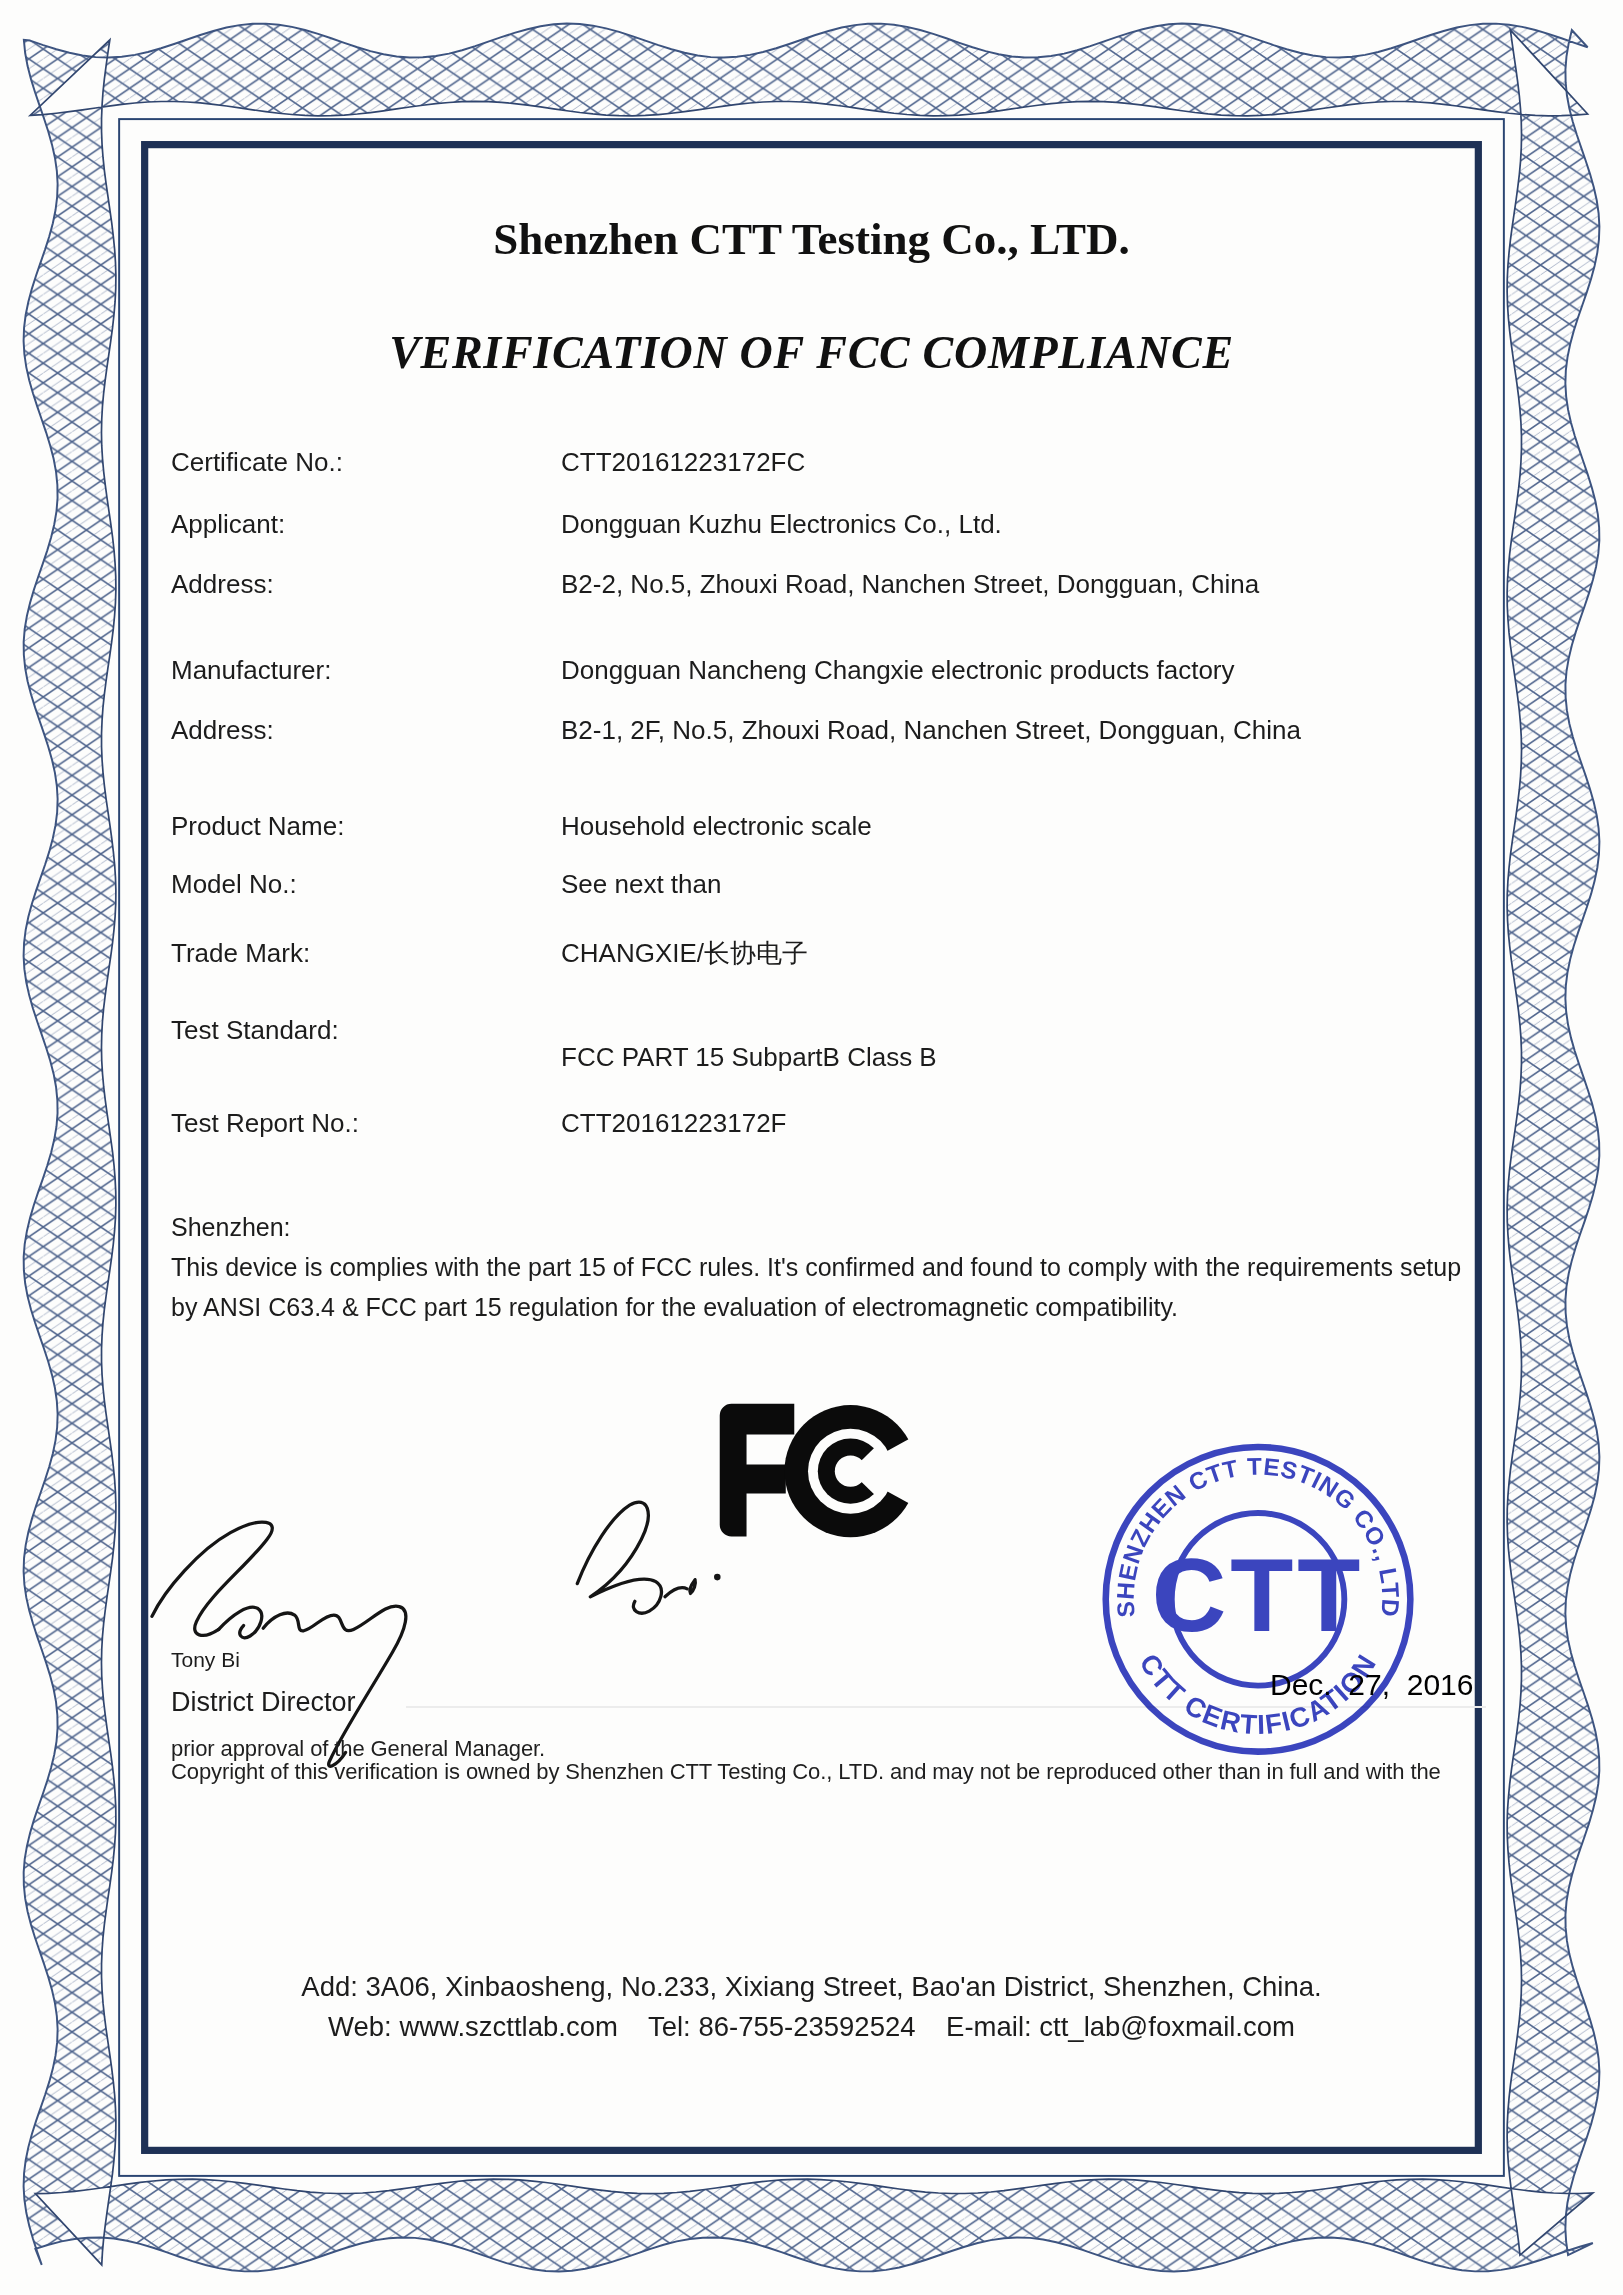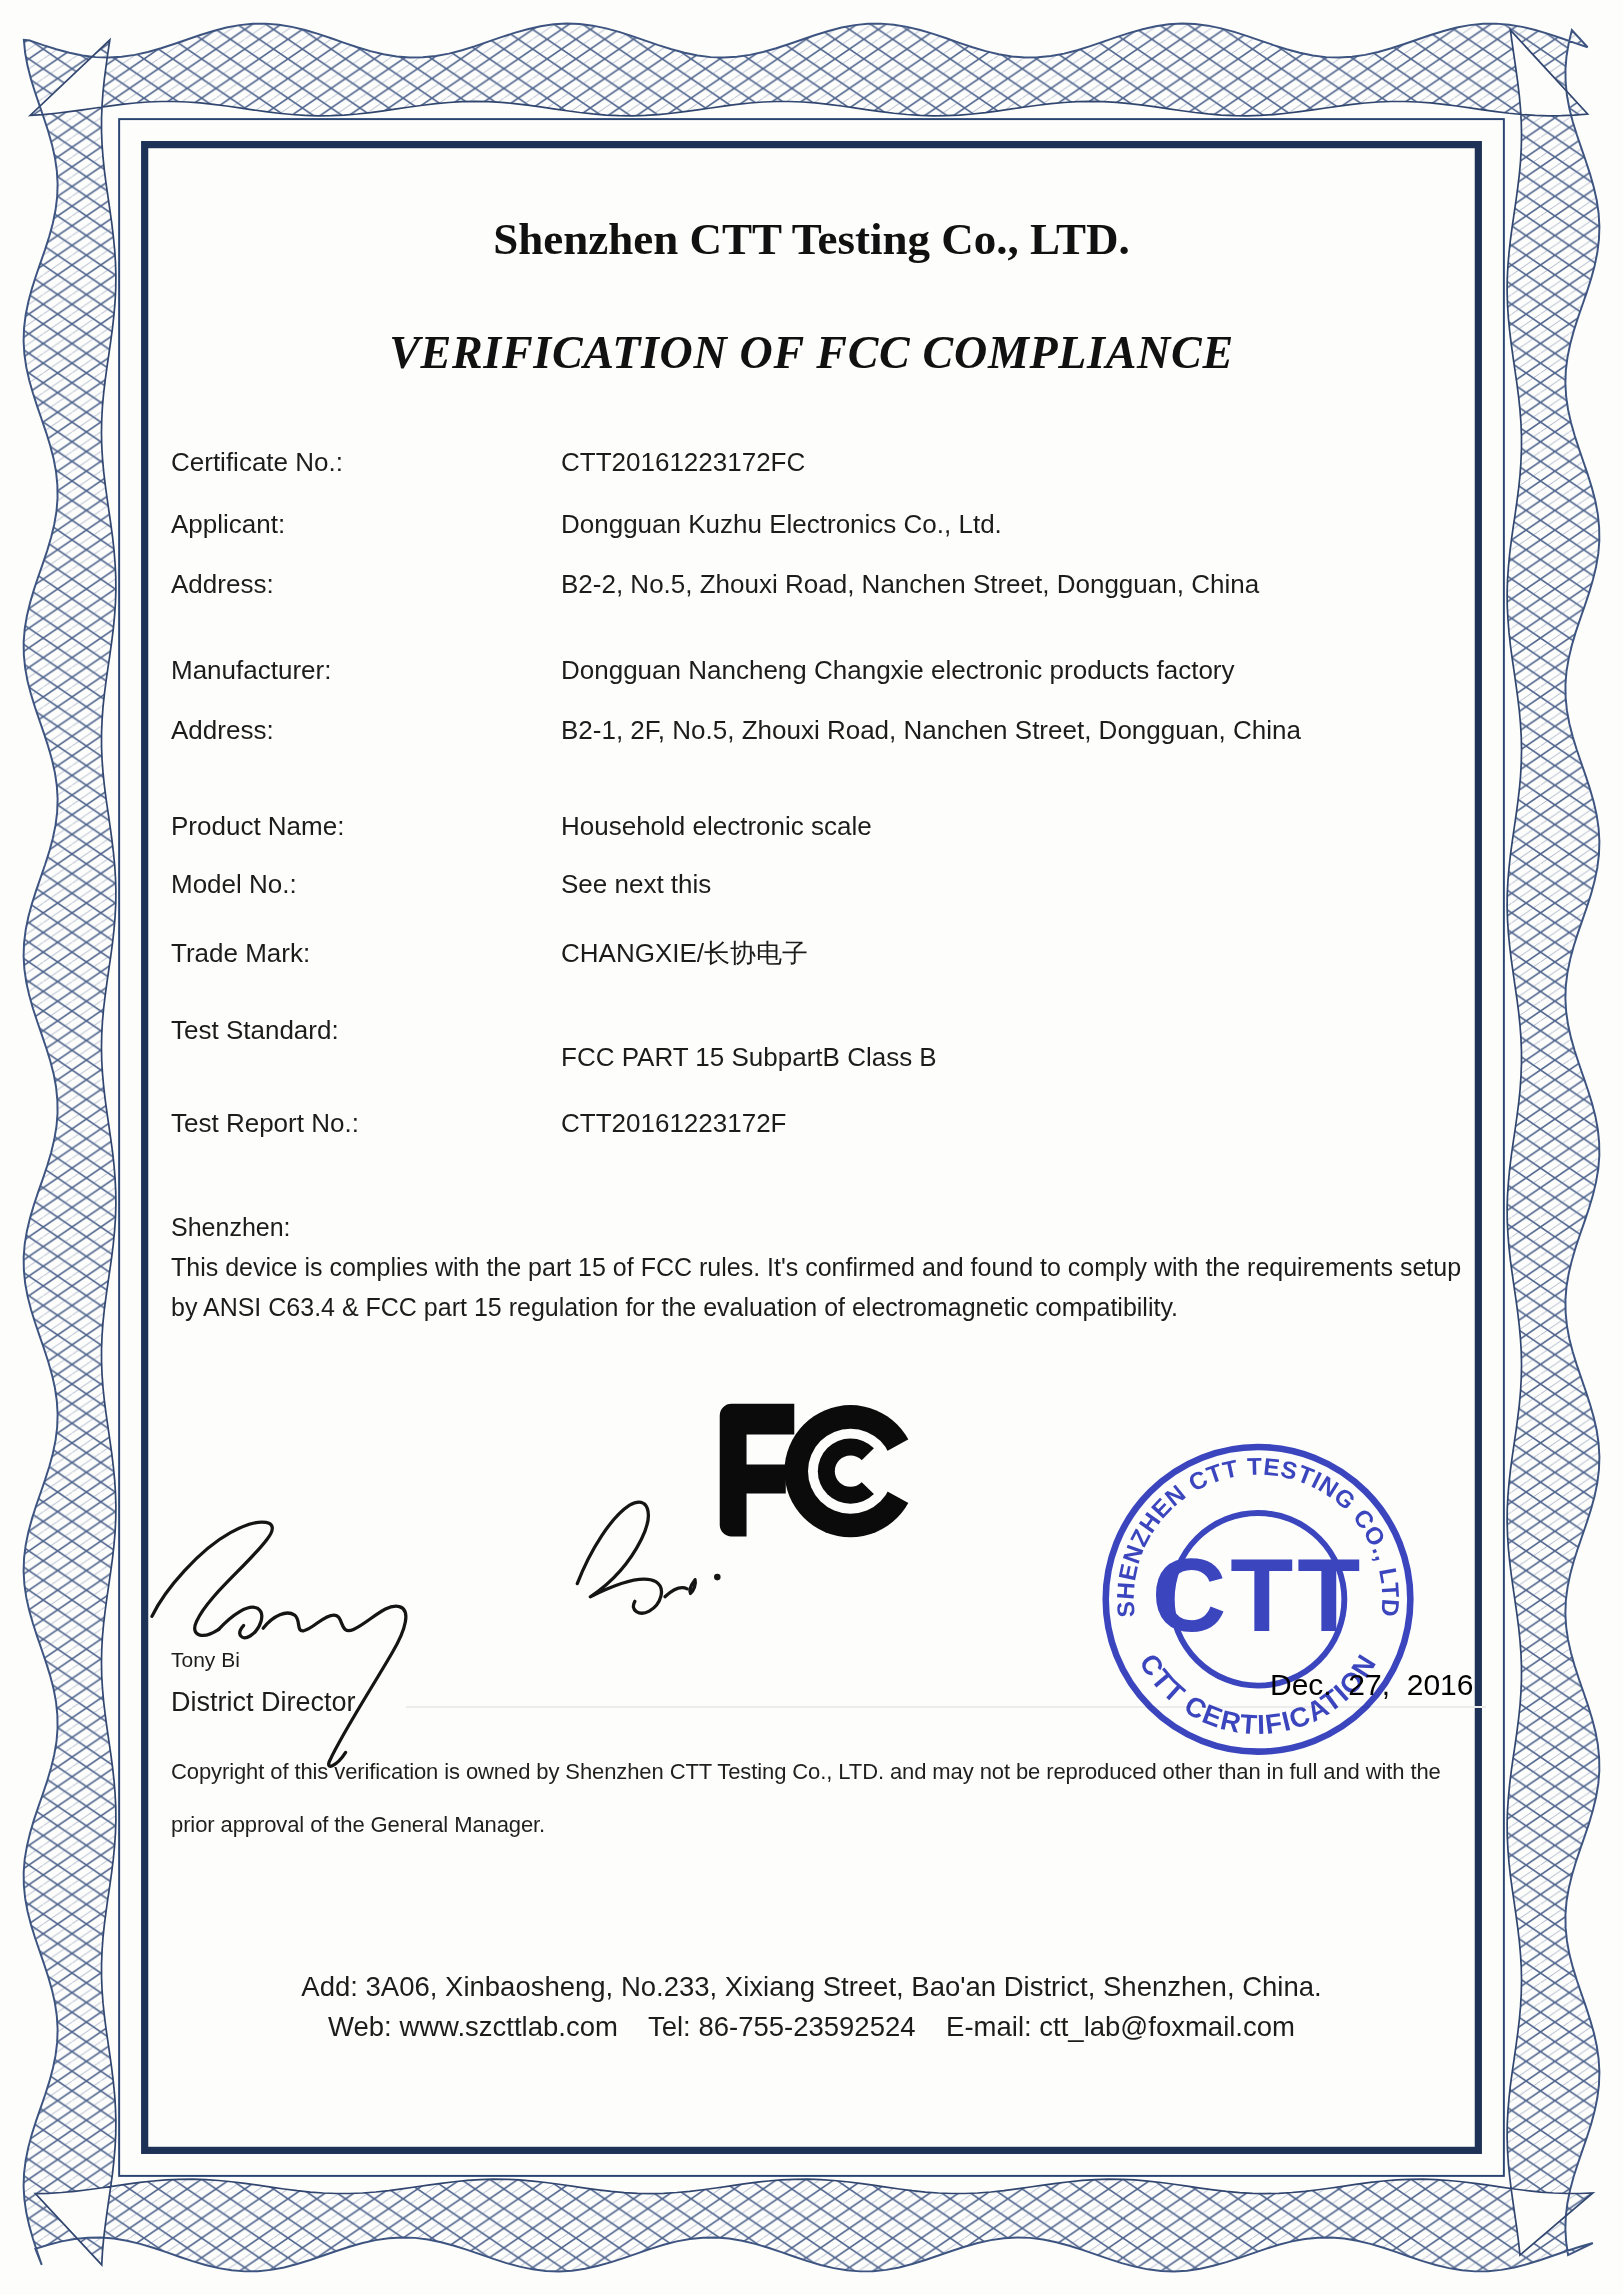--- a/index.html
+++ b/index.html
@@ -51,21 +51,21 @@
   <div class="abs f-value" style="top:508px">Dongguan Kuzhu Electronics Co., Ltd.</div>
   <div class="abs f-label" style="top:568px">Address:</div>
   <div class="abs f-value" style="top:568px">B2-2, No.5, Zhouxi Road, Nanchen Street, Dongguan, China</div>
   <div class="abs f-label" style="top:654px">Manufacturer:</div>
   <div class="abs f-value" style="top:654px">Dongguan Nancheng Changxie electronic products factory</div>
   <div class="abs f-label" style="top:714px">Address:</div>
   <div class="abs f-value" style="top:714px">B2-1, 2F, No.5, Zhouxi Road, Nanchen Street, Dongguan, China</div>
   <div class="abs f-label" style="top:810px">Product Name:</div>
   <div class="abs f-value" style="top:810px">Household electronic scale</div>
   <div class="abs f-label" style="top:868px">Model No.:</div>
-  <div class="abs f-value" style="top:868px">See next this</div>
+  <div class="abs f-value" style="top:868px">See next than</div>
   <div class="abs f-label" style="top:937px">Trade Mark:</div>
   <div class="abs f-value" style="top:937px">CHANGXIE/长协电子</div>
   <div class="abs f-label" style="top:1014px">Test Standard:</div>
   <div class="abs f-value" style="top:1041px">FCC PART 15 SubpartB Class B</div>
   <div class="abs f-label" style="top:1107px">Test Report No.:</div>
   <div class="abs f-value" style="top:1107px">CTT20161223172F</div>
 </div>
 
 <div>
   <div class="abs remarks-line" style="top:1213px">Shenzhen:</div>
@@ -113,20 +113,20 @@
     <textPath href="#arcTop" startOffset="50%" text-anchor="middle">SHENZHEN CTT TESTING CO., LTD</textPath>
   </text>
   <text font-family="Liberation Sans, sans-serif" font-size="42" font-weight="bold" letter-spacing="2" fill="#2c37bc">
     <textPath href="#arcBottom" startOffset="50%" text-anchor="middle">CTT CERTIFICATION</textPath>
   </text>
   <text x="1922" y="2492" text-anchor="middle" font-family="Liberation Sans, sans-serif" font-size="158" font-weight="bold" letter-spacing="6" fill="#2c37bc">CTT</text>
 </svg>
 
 <div>
   <div class="abs copyright-line" style="top:1759px">Copyright of this verification is owned by Shenzhen CTT Testing Co., LTD. and may not be reproduced other than in full and with the</div>
-  <div class="abs copyright-line" style="top:1812px">prior approval of the General Manager.</div>
+  <div class="abs copyright-line" style="top:1736px">prior approval of the General Manager.</div>
 </div>
 
 <div>
   <div class="abs footer-line" style="top:1923px">Add: 3A06, Xinbaosheng, No.233, Xixiang Street, Bao'an District, Shenzhen, China.</div>
   <div class="abs footer-line" style="top:1963px">Web: www.szcttlab.com    Tel: 86-755-23592524    E-mail: ctt_lab@foxmail.com</div>
 </div>
 
 
 </body></html>

